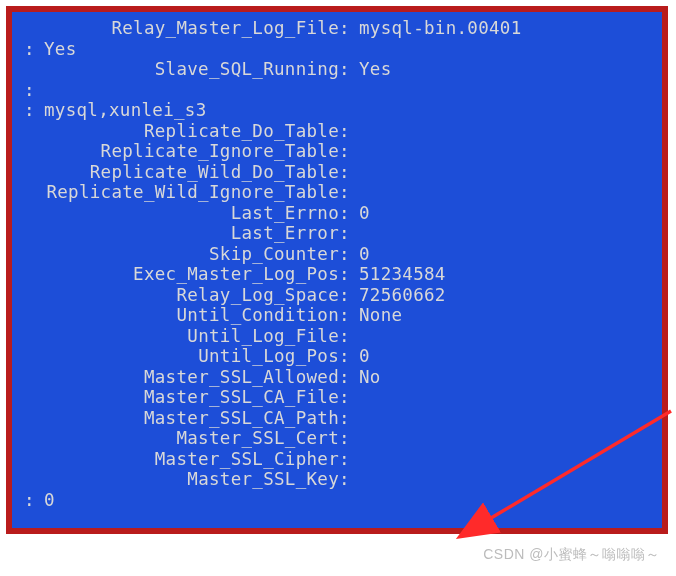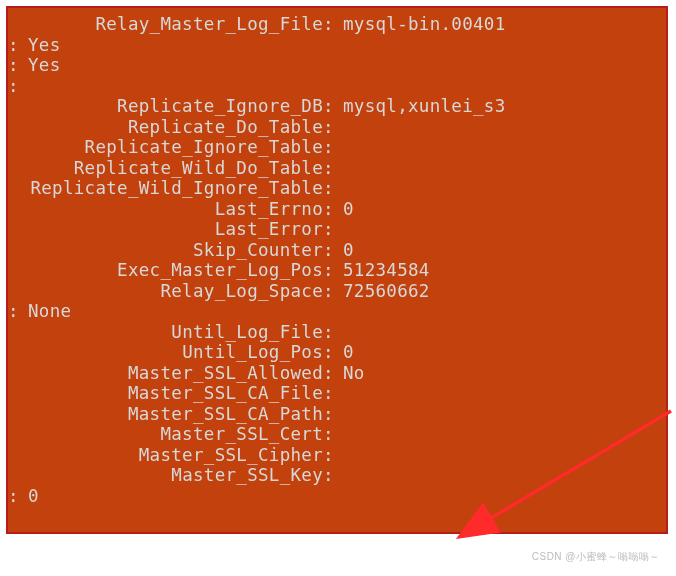--- a/index.html
+++ b/index.html
@@ -14,23 +14,23 @@
       font-family: "DejaVu Sans Mono", "Liberation Mono", Consolas, monospace;
       position: relative;
       overflow: hidden;
     }
     .terminal {
       position: absolute;
       top: 6px;
       left: 6px;
       right: 8px;
       bottom: 42px;
-      background: #c2410c;
-      border: 2px solid #b91c1c;
-      padding: 6px 0 6px 0;
+      background: #1d4ed8;
+      border: 6px solid #b91c1c;
+      padding: 6px 0 6px 12px;
       overflow: hidden;
     }
     .row {
       display: flex;
       white-space: pre;
       font-size: 17.5px;
       line-height: 20.5px;
       color: #d8d8d8;
       letter-spacing: 0.3px;
     }
@@ -55,45 +55,45 @@
       right: 0;
       width: 260px;
       height: 140px;
       pointer-events: none;
     }
     .watermark {
       position: absolute;
       bottom: 12px;
       right: 16px;
       font-family: sans-serif;
-      font-size: 10px;
+      font-size: 14px;
       color: #bcbcbc;
       letter-spacing: 0.5px;
     }
   </style>
 </head>
 <body>
 
 <div class="terminal">
   <div id="rows-container">
       <div class="row"><span class="label">Relay_Master_Log_File</span><span class="colon">: </span><span class="value">mysql-bin.00401</span></div>
       <div class="row"><span class="colon">: </span><span class="value">Yes</span></div>
-      <div class="row"><span class="colon">: </span><span class="value">Yes</span></div>
+      <div class="row"><span class="label">Slave_SQL_Running</span><span class="colon">: </span><span class="value">Yes</span></div>
       <div class="row"><span class="colon">: </span><span class="value"></span></div>
-      <div class="row"><span class="label">Replicate_Ignore_DB</span><span class="colon">: </span><span class="value">mysql,xunlei_s3</span></div>
+      <div class="row"><span class="colon">: </span><span class="value">mysql,xunlei_s3</span></div>
       <div class="row"><span class="label">Replicate_Do_Table</span><span class="colon">: </span><span class="value"></span></div>
       <div class="row"><span class="label">Replicate_Ignore_Table</span><span class="colon">: </span><span class="value"></span></div>
       <div class="row"><span class="label">Replicate_Wild_Do_Table</span><span class="colon">: </span><span class="value"></span></div>
       <div class="row"><span class="label">Replicate_Wild_Ignore_Table</span><span class="colon">: </span><span class="value"></span></div>
       <div class="row"><span class="label">Last_Errno</span><span class="colon">: </span><span class="value">0</span></div>
       <div class="row"><span class="label">Last_Error</span><span class="colon">: </span><span class="value"></span></div>
       <div class="row"><span class="label">Skip_Counter</span><span class="colon">: </span><span class="value">0</span></div>
       <div class="row"><span class="label">Exec_Master_Log_Pos</span><span class="colon">: </span><span class="value">51234584</span></div>
       <div class="row"><span class="label">Relay_Log_Space</span><span class="colon">: </span><span class="value">72560662</span></div>
-      <div class="row"><span class="colon">: </span><span class="value">None</span></div>
+      <div class="row"><span class="label">Until_Condition</span><span class="colon">: </span><span class="value">None</span></div>
       <div class="row"><span class="label">Until_Log_File</span><span class="colon">: </span><span class="value"></span></div>
       <div class="row"><span class="label">Until_Log_Pos</span><span class="colon">: </span><span class="value">0</span></div>
       <div class="row"><span class="label">Master_SSL_Allowed</span><span class="colon">: </span><span class="value">No</span></div>
       <div class="row"><span class="label">Master_SSL_CA_File</span><span class="colon">: </span><span class="value"></span></div>
       <div class="row"><span class="label">Master_SSL_CA_Path</span><span class="colon">: </span><span class="value"></span></div>
       <div class="row"><span class="label">Master_SSL_Cert</span><span class="colon">: </span><span class="value"></span></div>
       <div class="row"><span class="label">Master_SSL_Cipher</span><span class="colon">: </span><span class="value"></span></div>
       <div class="row"><span class="label">Master_SSL_Key</span><span class="colon">: </span><span class="value"></span></div>
       <div class="row"><span class="colon">: </span><span class="value">0</span></div>
     </div>

